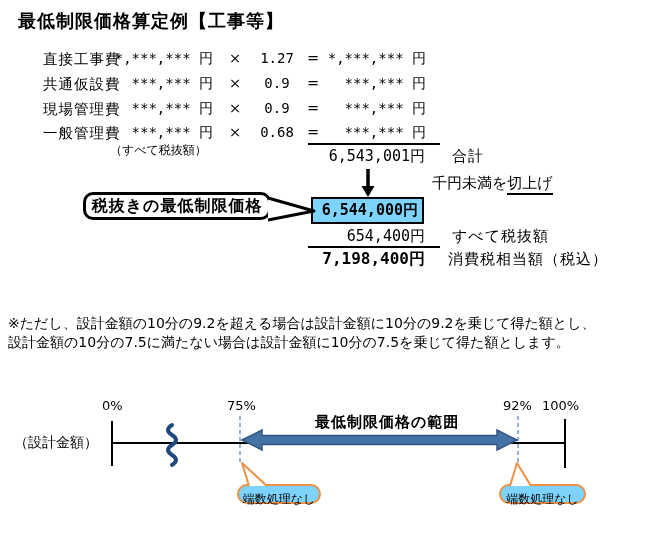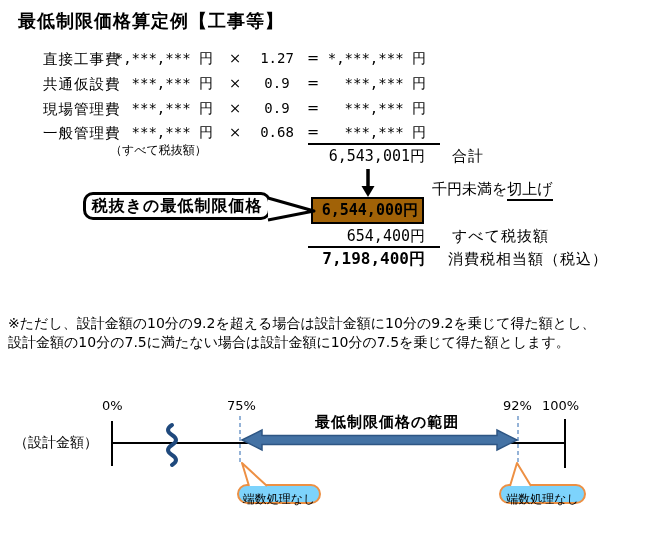--- a/index.html
+++ b/index.html
@@ -17,26 +17,26 @@
   .c-op{position:absolute;left:210px;width:18px;text-align:center;}
   .c-factor{position:absolute;left:233px;width:56px;text-align:center;font-size:14px;}
   .c-eq{position:absolute;left:288px;width:18px;text-align:center;}
   .c-result{position:absolute;left:300px;width:110px;text-align:right;font-size:14px;}
 
   .tax-note{left:110px;top:142px;font-size:12px;}
   .hline{border-top:2px solid #000;height:0;}
   .sum-line{left:308px;top:143px;width:132px;}
   .subtotal-value{left:300px;top:147px;width:125px;text-align:right;font-size:15px;}
   .subtotal-label{left:452px;top:147px;font-size:15px;letter-spacing:1px;}
-  .rounding-note{left:432px;top:174px;font-size:15px;margin-top:6px;}
+  .rounding-note{left:432px;top:174px;font-size:15px;}
   .rounding-emph{border-bottom:2px solid #000;padding-bottom:1px;}
   .bubble{left:83px;top:192px;width:188px;height:28px;box-sizing:border-box;border:3px solid #000;
           border-radius:10px;background:#fff;font-size:16px;font-weight:bold;text-align:center;
           line-height:22px;letter-spacing:1px;}
-  .value-box{left:311px;top:197px;width:113px;height:27px;box-sizing:border-box;border:2.5px solid #000;background:#a16207;}
+  .value-box{left:311px;top:197px;width:113px;height:27px;box-sizing:border-box;border:2.5px solid #000;background:#7dd3fc;}
   .value-box span{display:block;text-align:right;padding-right:4px;line-height:22px;font-size:15px;font-weight:bold;}
   .tax-value{left:300px;top:227px;width:125px;text-align:right;font-size:15px;}
   .tax-label{left:452px;top:227px;font-size:15px;letter-spacing:1px;}
   .total-line{left:308px;top:246px;width:132px;}
   .total-value{left:300px;top:249px;width:125px;text-align:right;font-size:16px;font-weight:bold;}
   .total-label{left:448px;top:250px;font-size:15px;letter-spacing:1px;}
 
   .note-line{left:8px;width:644px;font-size:14px;}
   .n1{top:315px}.n2{top:334px}
 

